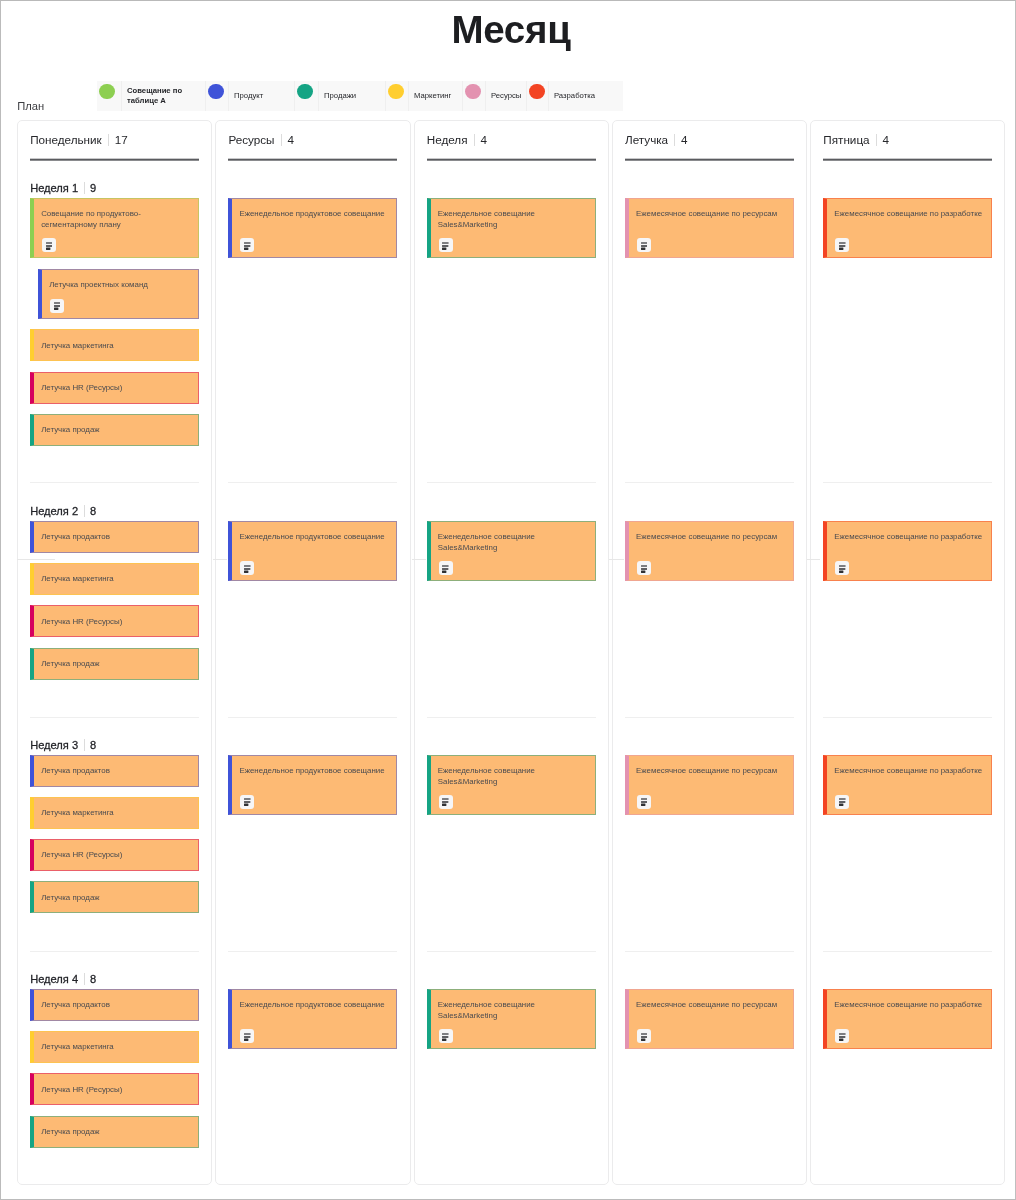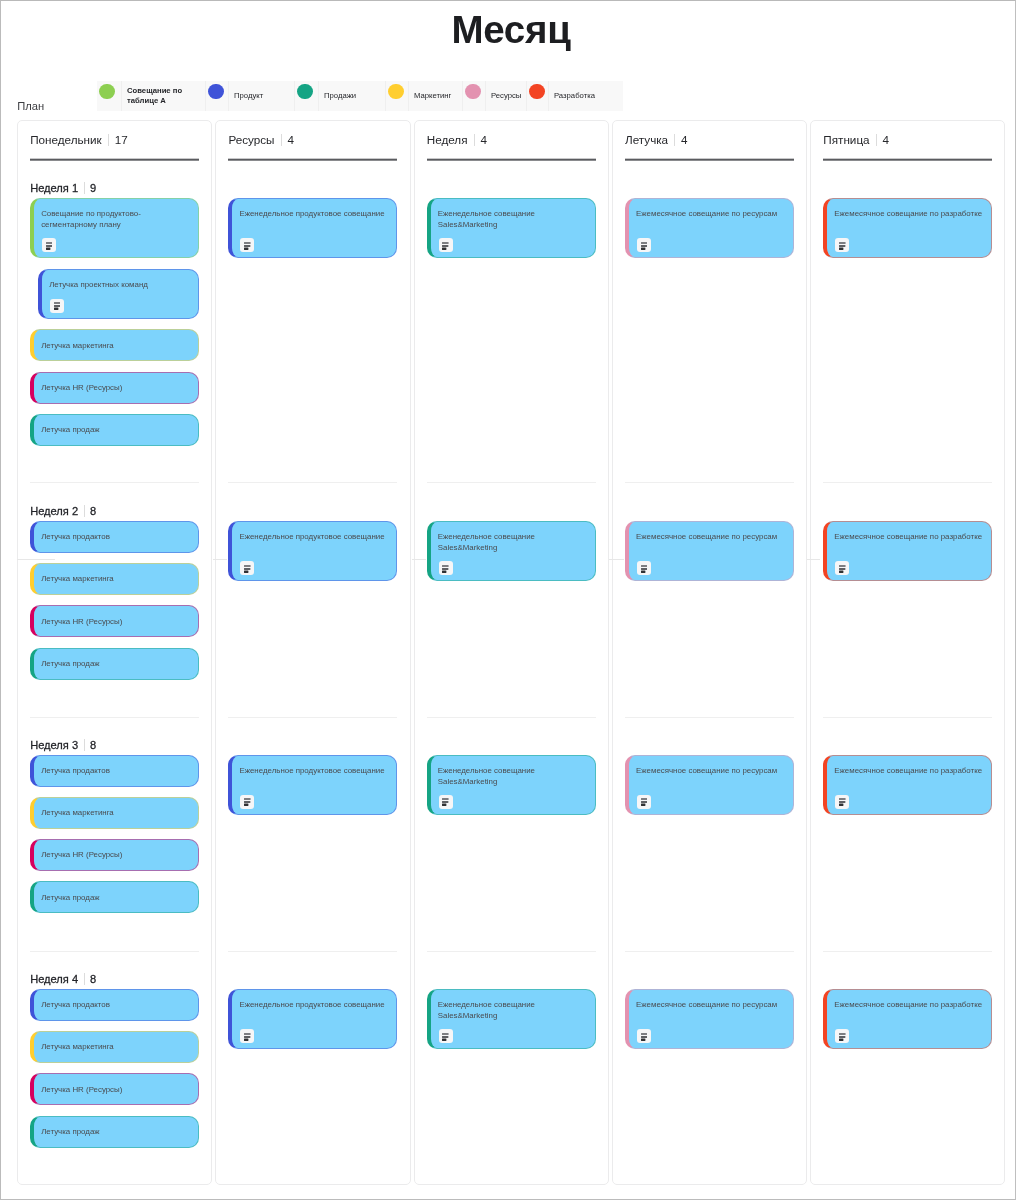--- a/index.html
+++ b/index.html
@@ -83,25 +83,25 @@
     font-size:11.1px; color:#222328; font-weight:400;
     -webkit-text-stroke:0.26px #222328;
     display:flex; align-items:center; gap:5.5px;
     position:absolute; left:0; top:21px; white-space:nowrap; height:17px;
   }
   .week-div { position:absolute; left:0; right:0; top:1.4px; height:1px; background:#efefef; }
   .cards { position:absolute; left:0; right:0; top:39px; }
   .fold-mark { position:absolute; top:559px; height:1px; background:#e7e7e7; }
 
   .card {
-    border-radius:10px;
+    border-radius:0;
     border:1px solid;
     border-left-width:4px;
     padding:10.3px 5px 0 7px;
-    background:#7dd3fc;
+    background:#fdba74;
     margin-bottom:10.3px;
     position:relative;
     height:32px;
   }
   .card.has-icon { height:50.3px; }
   .card.two-line { height:60.5px; }
   .card-title { font-size:7.9px; color:#4a4b4f; line-height:1.38; }
   .card-icon {
     width:14px; height:14px; border-radius:3px; background:#f6f6f7;
     display:flex; align-items:center; justify-content:center;

